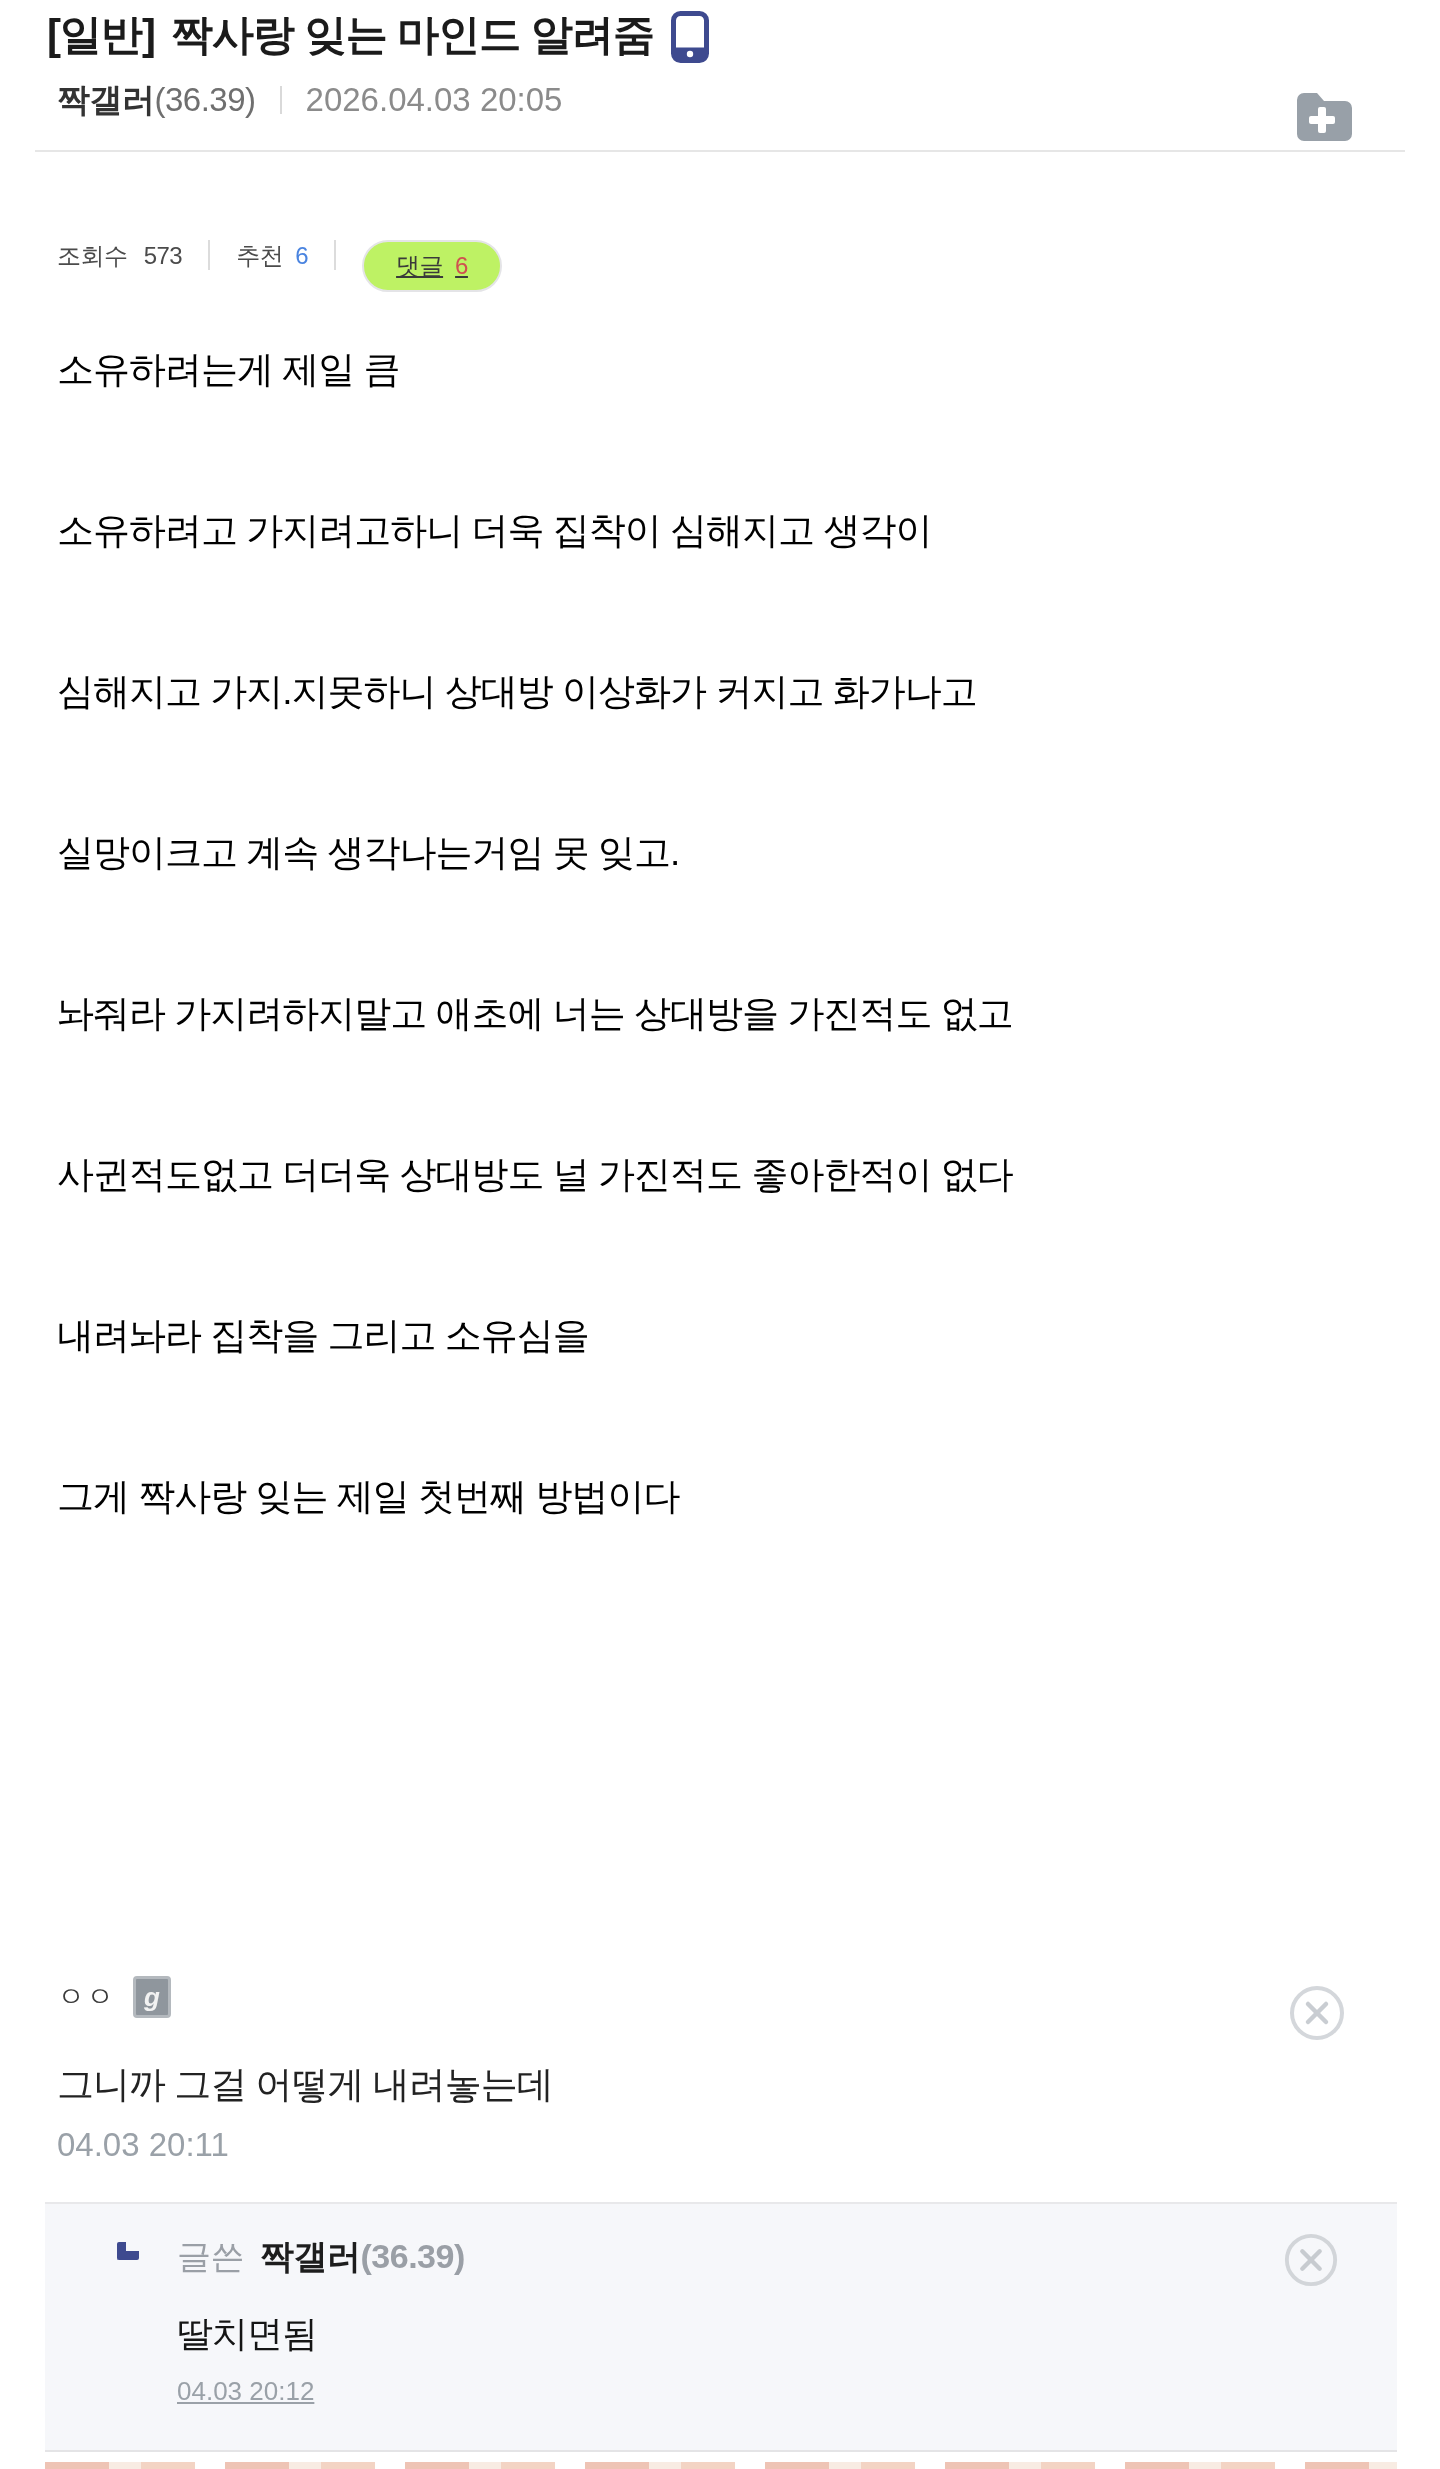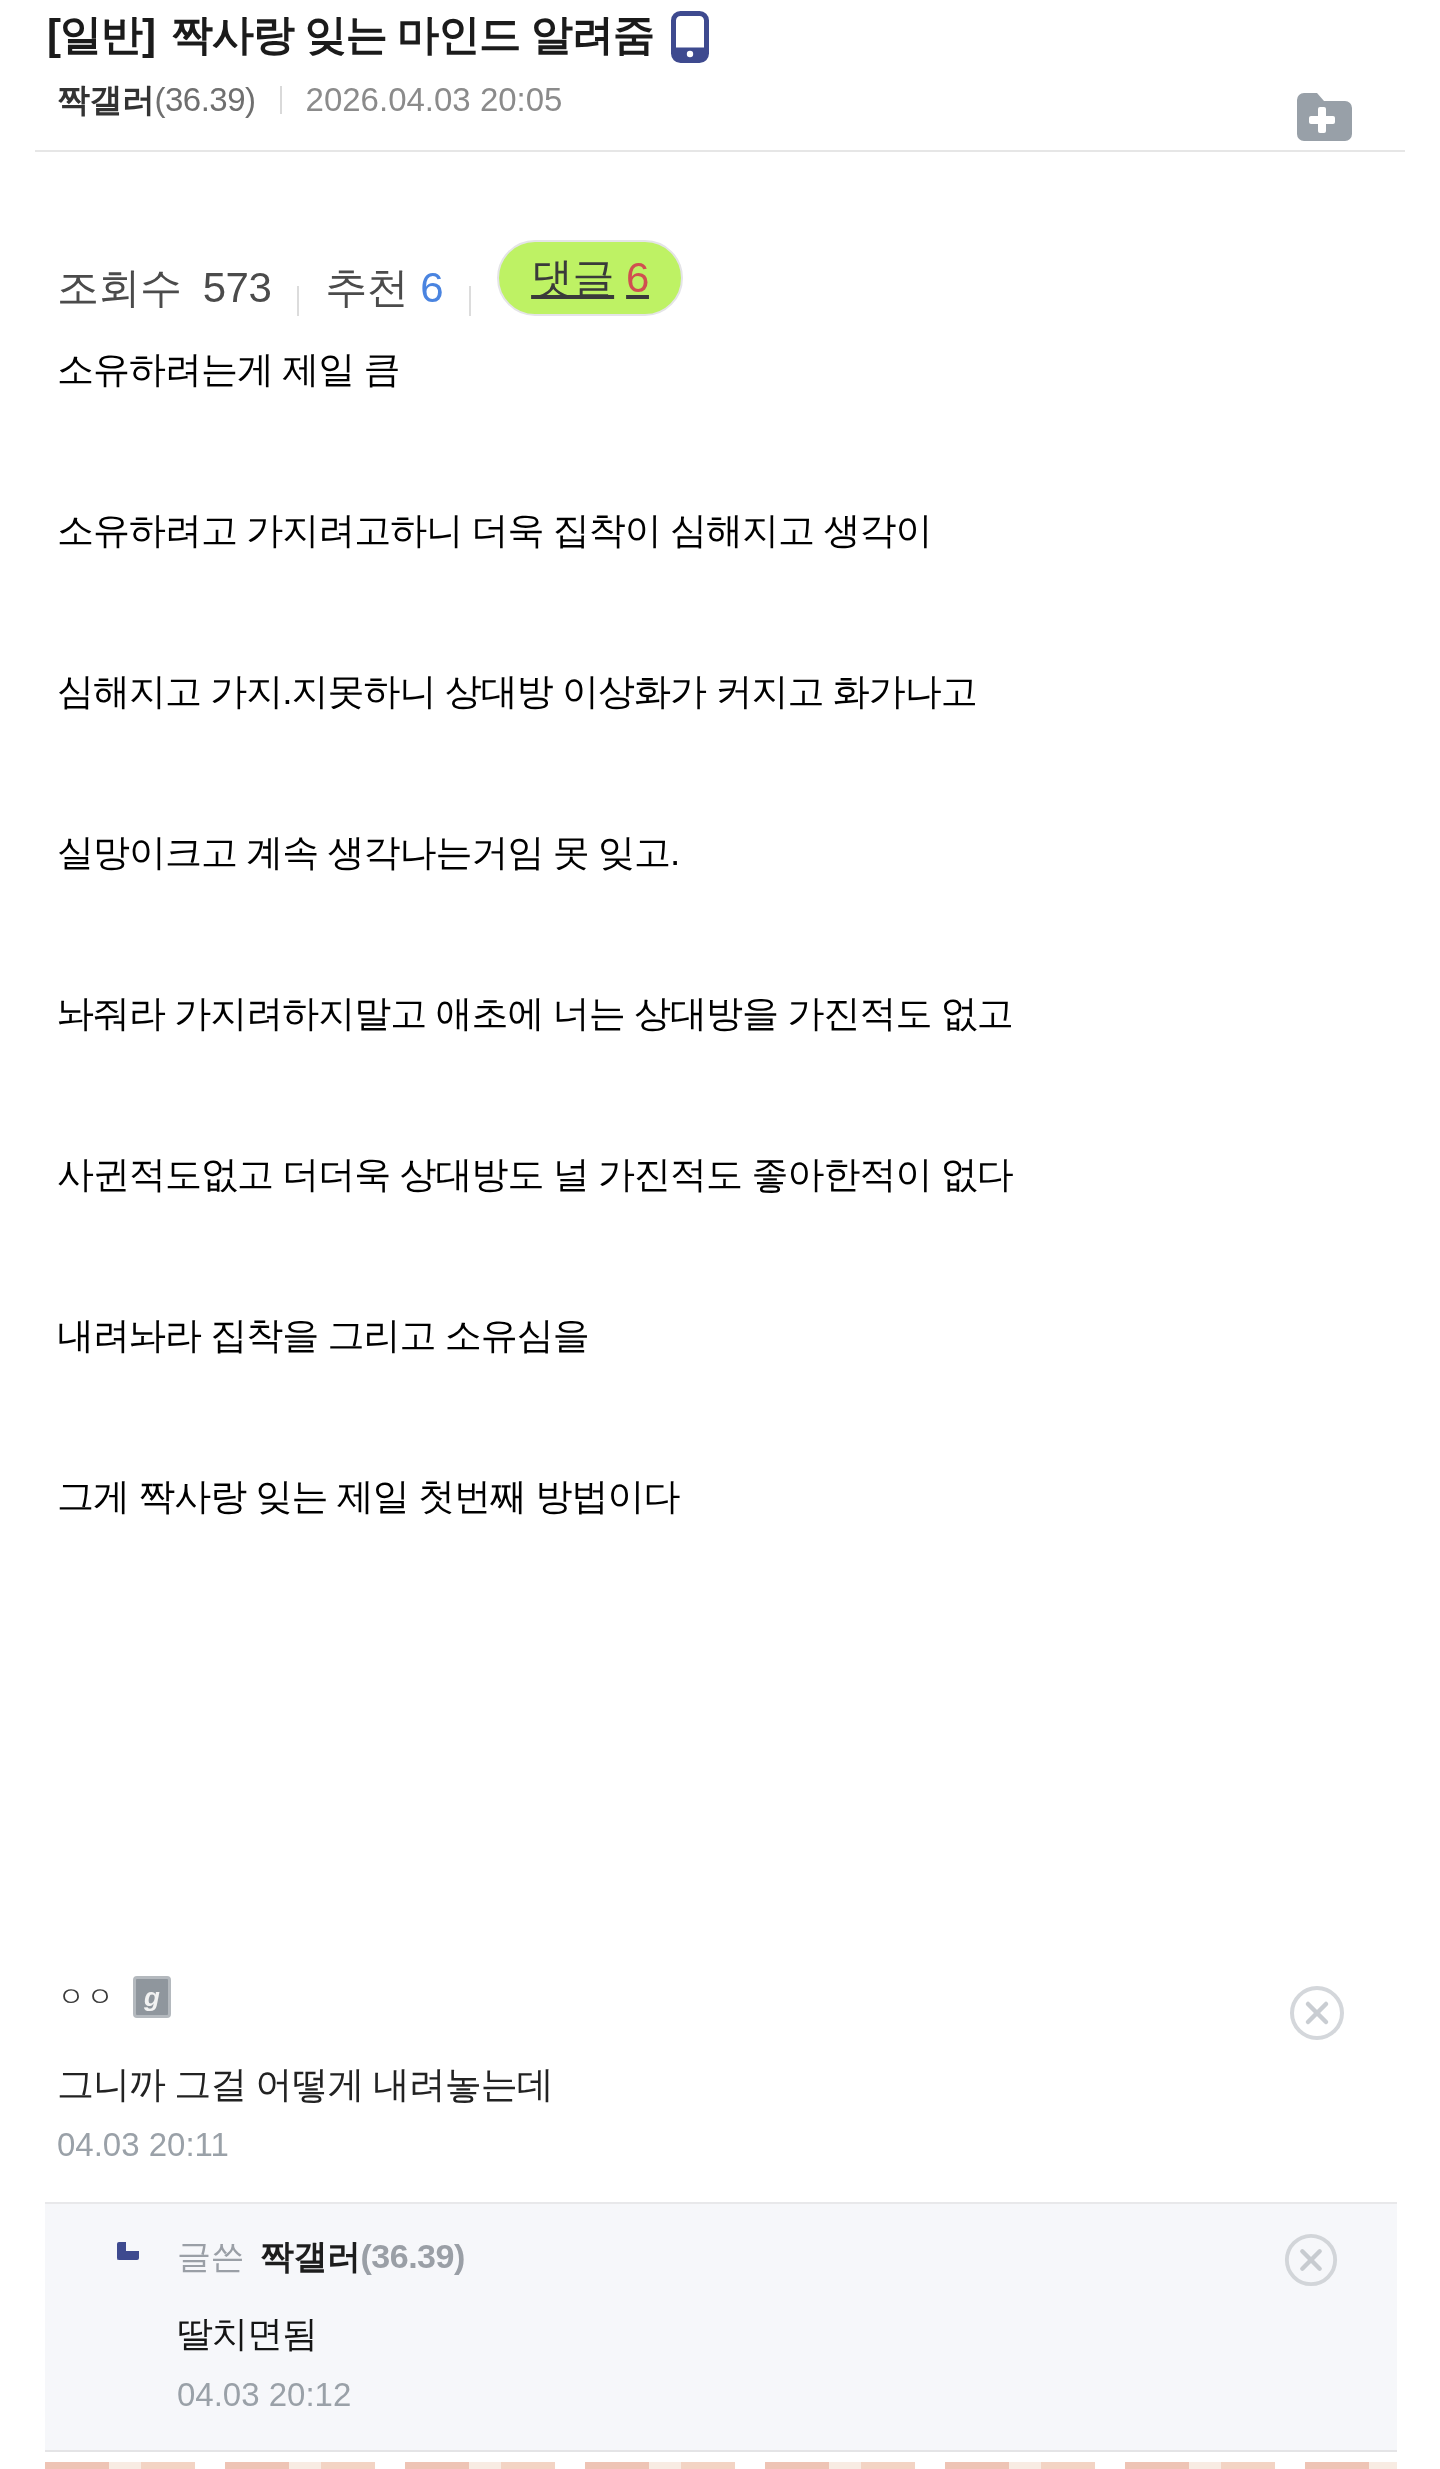--- a/index.html
+++ b/index.html
@@ -17,22 +17,22 @@
   .meta-author { color:#333; font-weight:bold; letter-spacing:-0.5px; }
   .meta-author-extra { color:#6f6f6f; font-weight:normal; }
   .meta-sep { width:2px; height:28px; background:#d9d9d9; margin:0 24px; }
   .meta-date { color:#8b8b8b; letter-spacing:0; }
 
   .folder-btn { position:absolute; left:1292px; top:88px; width:60px; height:54px; cursor:pointer; }
 
   .divider-top { position:absolute; left:35px; top:150px; width:1370px; height:2px; background:#e6e6e6; }
 
   
-  .stats-row { position:absolute; left:57px; top:240px; display:flex; align-items:flex-end;
-               font-size:42px; color:#4b4b4b; letter-spacing:-0.5px; }
+  .stats-row { position:absolute; left:57px; top:240px; display:flex; align-items:flex-start;
+               font-size:24px; color:#4b4b4b; letter-spacing:-0.5px; }
   .stat-sep { width:2px; height:30px; background:#dcdcdc; margin:0 26px; }
   .stat-num-blue { color:#4a84e0; margin-left:12px; }
   .comments-pill { display:inline-flex; align-items:center; border:2px solid #e4e4e7; background:#bef264;
                    border-radius:999px; padding:8px 32px; color:#3a3a3a; cursor:pointer;text-decoration:underline; }
   .pill-num-red { color:#d05050; margin-left:12px; }
 
   
   .post-body { position:absolute; left:57px; top:349px; width:1330px; }
   .post-body p { font-size:37px; line-height:42px; height:42px; margin:0 0 119px 0;
                  color:#000000; letter-spacing:-1px; white-space:nowrap; }
@@ -53,21 +53,21 @@
   .reply-panel { position:absolute; left:45px; top:2204px; width:1352px; height:248px;
                  background:#f6f7fa; border-bottom:2px solid #e4e4e6; }
   .reply-icon { position:absolute; left:72px; top:38px; width:22px; height:18px;
                 border-left:9px solid #3e4a8f; border-bottom:9px solid #3e4a8f; border-radius:2px; }
   .reply-author-row { position:absolute; left:132px; top:30px; display:flex; align-items:baseline;
                       font-size:34px; line-height:44px; }
   .reply-writer-label { color:#9a9fa6; margin-right:16px; letter-spacing:-0.5px; }
   .reply-author { color:#1d1d1d; font-weight:bold; letter-spacing:-0.5px; cursor:pointer; }
   .reply-author-extra { color:#9a9fa6; }
   .reply-text { position:absolute; left:132px; top:106px; font-size:36px; color:#151515; letter-spacing:-1px; }
-  .reply-time { position:absolute; left:132px; top:172px; font-size:33px; color:#9aa1a8; }
+  .reply-time { position:absolute; left:132px; top:172px; font-size:26px; color:#9aa1a8;text-decoration:underline; }
   .reply-close { left:1238px; top:28px; }
 
   
   .bottom-sliver { position:absolute; left:45px; top:2462px; width:1352px; height:7px;
                    background:repeating-linear-gradient(90deg,#eec4b5 0 64px,#f8ece3 64px 96px,#f3d4c4 96px 150px,#ffffff 150px 180px); }
 </style>
 </head>
 <body>
 
 <div id="page">

